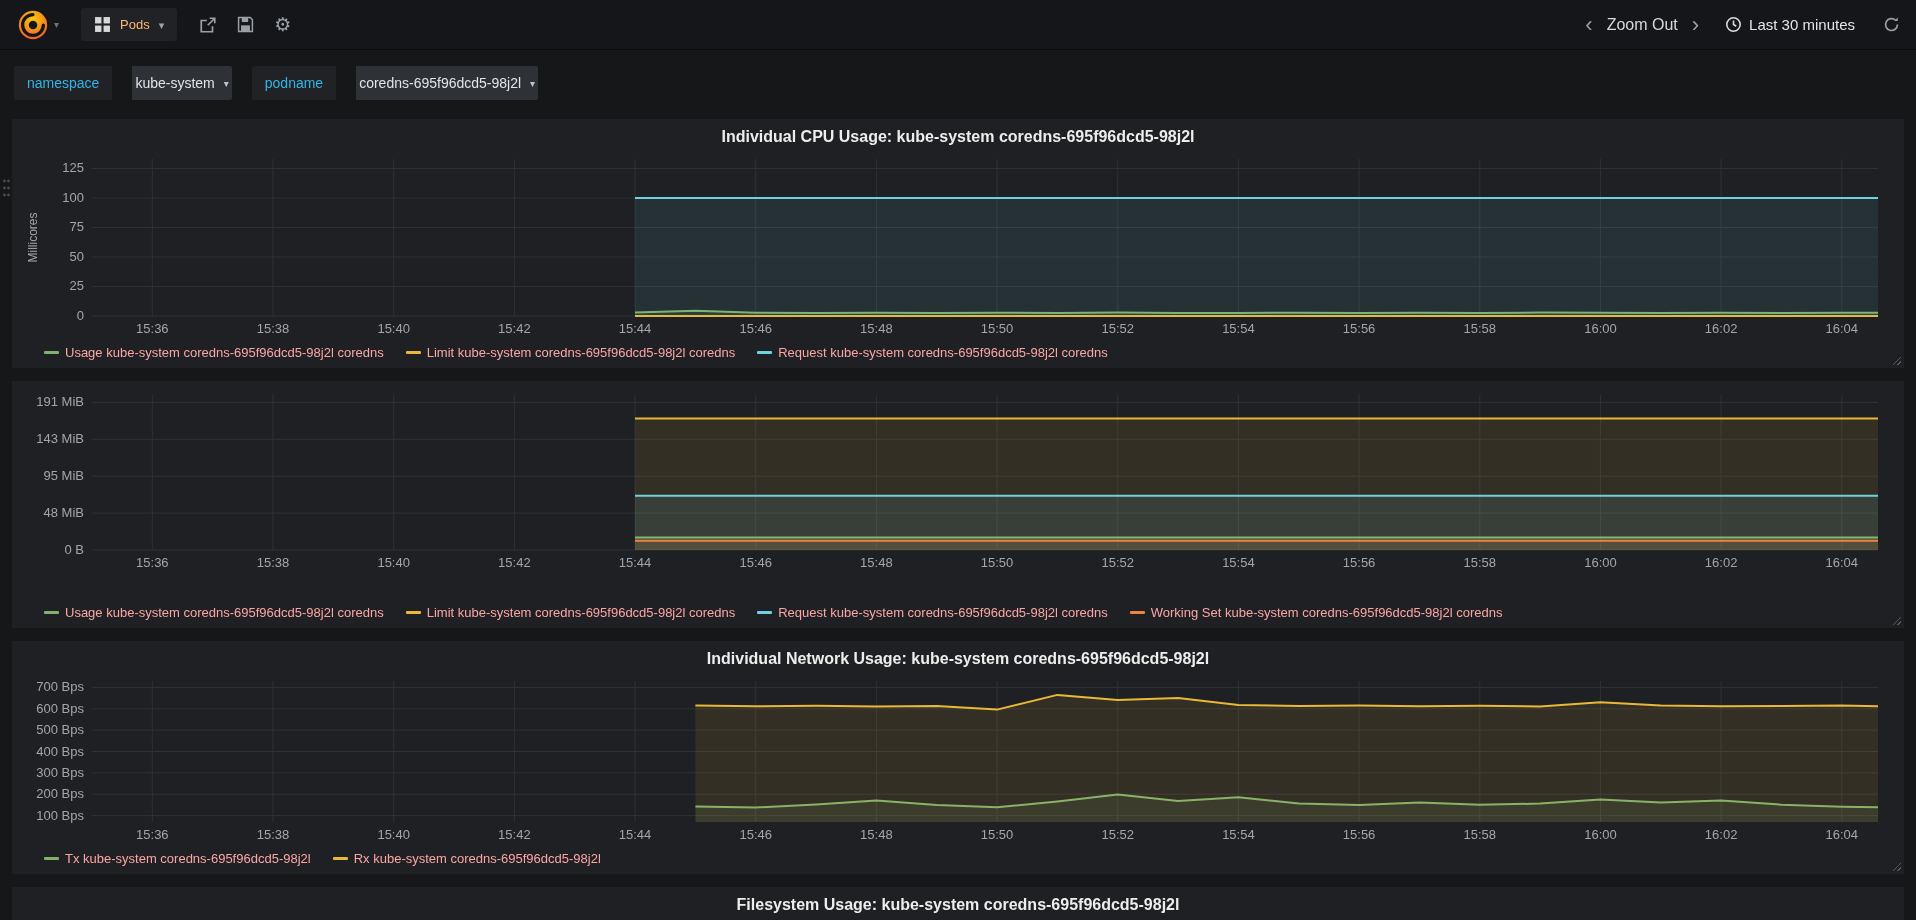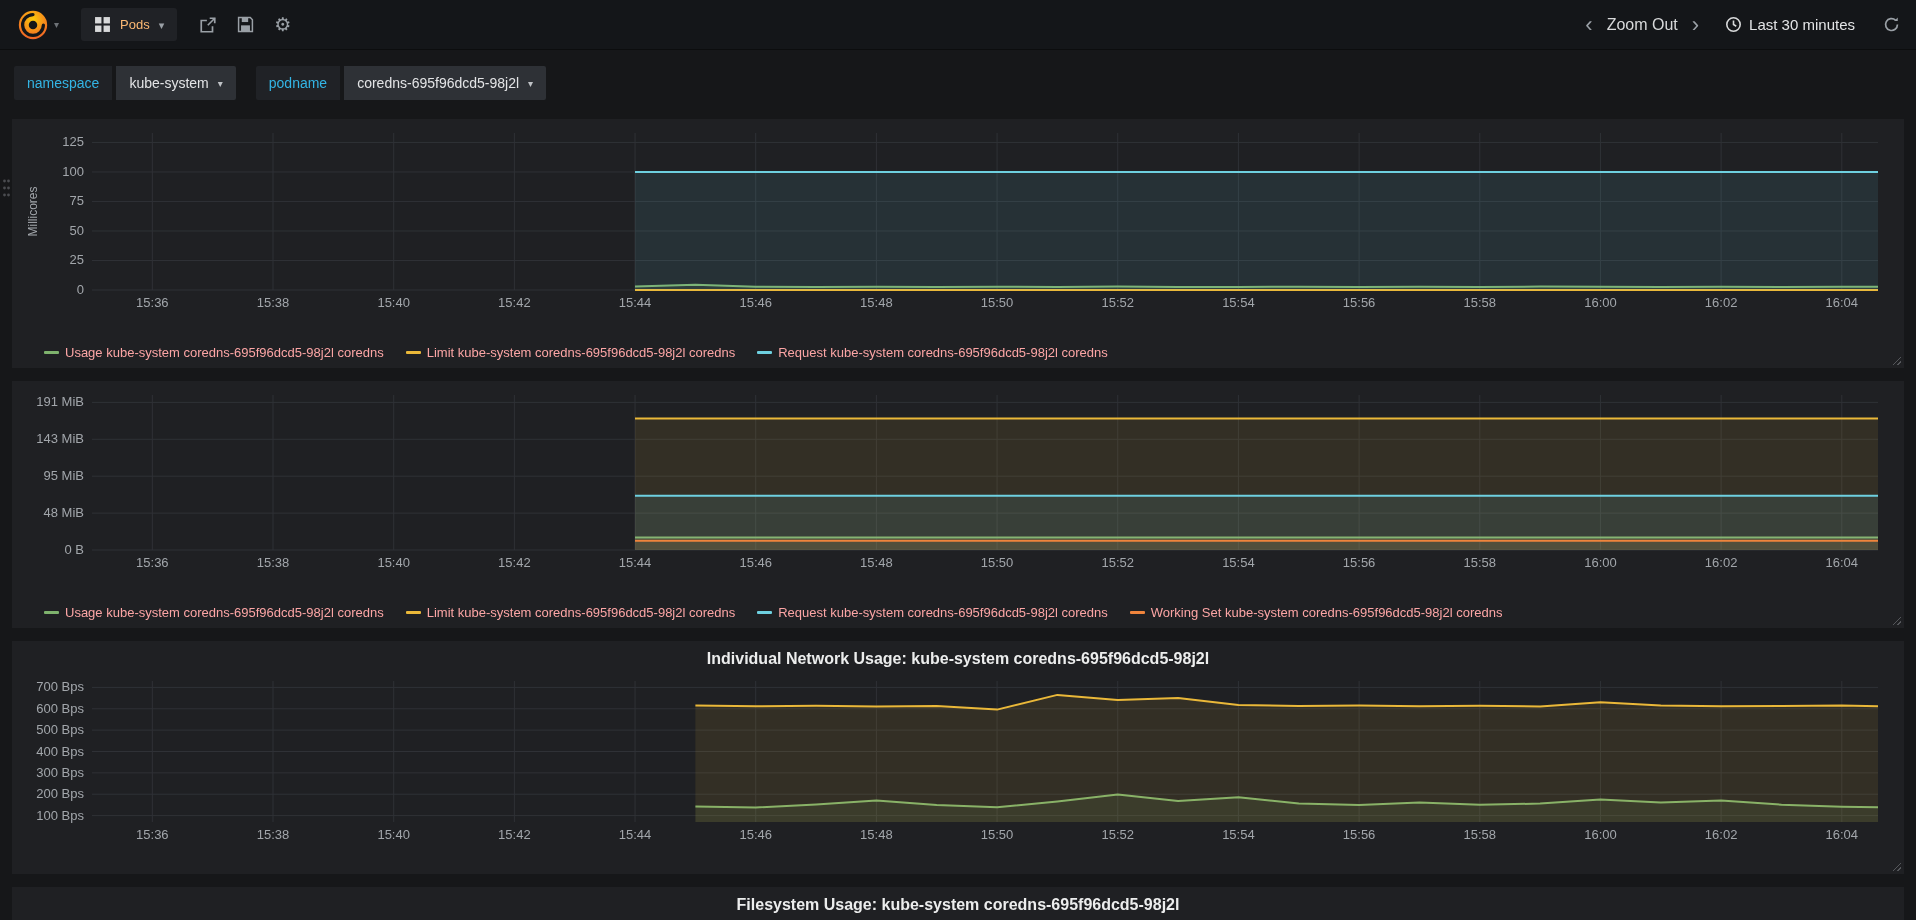--- a/index.html
+++ b/index.html
@@ -39,21 +39,21 @@
   
   .dashboard { padding:0 12px; position:relative; }
   .submenu { display:flex; gap:20px; padding:16px 2px 6px; }
   .variable { display:flex; align-items:stretch; }
   .var-label {
     background:#202226; color:#33b5e5; font-size:14px;
     padding:9px 13px; border-radius:2px 0 0 2px;text-align:center;
   }
   .var-value {
     background:#2e3136; color:#e3e4e6; font-size:14px;
-    padding:9px 13px; margin-left:4px; border-radius:0 2px 2px 0;
+    padding:9px 3px; margin-left:20px; border-radius:0 2px 2px 0;
     cursor:pointer; display:flex; align-items:center; gap:9px;
   }
   .var-value .caret { font-size:10px; color:#bfc2c6; }
 
   
   .panel {
     background:#1f2023; margin-top:13px; position:relative;
     display:flex; flex-direction:column; padding:6px 10px 4px;
   }
   .panel-title {
@@ -173,20 +173,21 @@
     <div class="variable">
       <span class="var-label">podname</span>
       <span class="var-value">
         <span>coredns-695f96dcd5-98j2l</span>
         <span class="caret">▾</span>
       </span>
     </div>
   </div>
 
   <div class="panel panel-cpu">
+    <div class="panel-title">Individual CPU Usage: kube-system coredns-695f96dcd5-98j2l</div>
     <div class="chart">
         <svg width="1872" height="189">
           <line x1="130.33783783783778" x2="130.33783783783778" y1="8" y2="165" stroke="#2f3136" stroke-width="1"></line>
           <text x="130.33783783783778" y="182" fill="#a2a6ab" font-size="13" text-anchor="middle">15:36</text>
           <line x1="251.01351351351337" x2="251.01351351351337" y1="8" y2="165" stroke="#2f3136" stroke-width="1"></line>
           <text x="251.01351351351337" y="182" fill="#a2a6ab" font-size="13" text-anchor="middle">15:38</text>
           <line x1="371.68918918918894" x2="371.68918918918894" y1="8" y2="165" stroke="#2f3136" stroke-width="1"></line>
           <text x="371.68918918918894" y="182" fill="#a2a6ab" font-size="13" text-anchor="middle">15:40</text>
           <line x1="492.3648648648645" x2="492.3648648648645" y1="8" y2="165" stroke="#2f3136" stroke-width="1"></line>
           <text x="492.3648648648645" y="182" fill="#a2a6ab" font-size="13" text-anchor="middle">15:42</text>
@@ -371,20 +372,30 @@
           <line x1="70" x2="1856" y1="35.77272727272728" y2="35.77272727272728" stroke="#2f3136" stroke-width="1"></line>
           <text x="62" y="39.77272727272728" fill="#a2a6ab" font-size="13" text-anchor="end">600 Bps</text>
           <line x1="70" x2="1856" y1="14.409090909090903" y2="14.409090909090903" stroke="#2f3136" stroke-width="1"></line>
           <text x="62" y="18.409090909090903" fill="#a2a6ab" font-size="13" text-anchor="end">700 Bps</text>
           <path d="M673.4,149.0 L673.4,133.6 L733.7,134.5 L794.1,131.5 L854.4,127.4 L914.7,131.9 L975.1,134.3 L1035.4,128.5 L1095.7,121.4 L1156.1,128.1 L1216.4,124.2 L1276.8,130.6 L1337.1,131.9 L1397.4,129.6 L1457.8,131.7 L1518.1,130.6 L1578.4,126.4 L1638.8,129.6 L1699.1,127.4 L1759.5,131.7 L1819.8,133.8 L1856.0,134.3 L1856.0,149.0 Z" fill="#7eb26d" fill-opacity="0.1"></path>
           <polyline points="673.4,133.6 733.7,134.5 794.1,131.5 854.4,127.4 914.7,131.9 975.1,134.3 1035.4,128.5 1095.7,121.4 1156.1,128.1 1216.4,124.2 1276.8,130.6 1337.1,131.9 1397.4,129.6 1457.8,131.7 1518.1,130.6 1578.4,126.4 1638.8,129.6 1699.1,127.4 1759.5,131.7 1819.8,133.8 1856.0,134.3" fill="none" stroke="#7eb26d" stroke-width="2" stroke-linejoin="round"></polyline>
           <path d="M673.4,149.0 L673.4,32.4 L733.7,33.2 L794.1,32.8 L854.4,33.4 L914.7,33.0 L975.1,36.6 L1035.4,21.9 L1095.7,27.0 L1156.1,24.9 L1216.4,31.9 L1276.8,33.0 L1337.1,32.6 L1397.4,33.2 L1457.8,32.8 L1518.1,33.4 L1578.4,29.2 L1638.8,32.6 L1699.1,33.2 L1759.5,33.0 L1819.8,32.4 L1856.0,33.2 L1856.0,149.0 Z" fill="#eab839" fill-opacity="0.1"></path>
           <polyline points="673.4,32.4 733.7,33.2 794.1,32.8 854.4,33.4 914.7,33.0 975.1,36.6 1035.4,21.9 1095.7,27.0 1156.1,24.9 1216.4,31.9 1276.8,33.0 1337.1,32.6 1397.4,33.2 1457.8,32.8 1518.1,33.4 1578.4,29.2 1638.8,32.6 1699.1,33.2 1759.5,33.0 1819.8,32.4 1856.0,33.2" fill="none" stroke="#eab839" stroke-width="2" stroke-linejoin="round"></polyline>
         </svg>
       </div>
+    <div class="legend">
+        <span class="legend-item">
+          <span class="legend-dash" style="background: rgb(126, 178, 109);"></span>
+          <span>Tx kube-system coredns-695f96dcd5-98j2l</span>
+        </span>
+        <span class="legend-item">
+          <span class="legend-dash" style="background: rgb(234, 184, 57);"></span>
+          <span>Rx kube-system coredns-695f96dcd5-98j2l</span>
+        </span>
+      </div>
     <div class="resize-handle"></div>
   </div>
 
   <div class="panel panel-fs">
     <div class="panel-title">Filesystem Usage: kube-system coredns-695f96dcd5-98j2l</div>
   </div>
 
 </div>
 
 </body></html>

